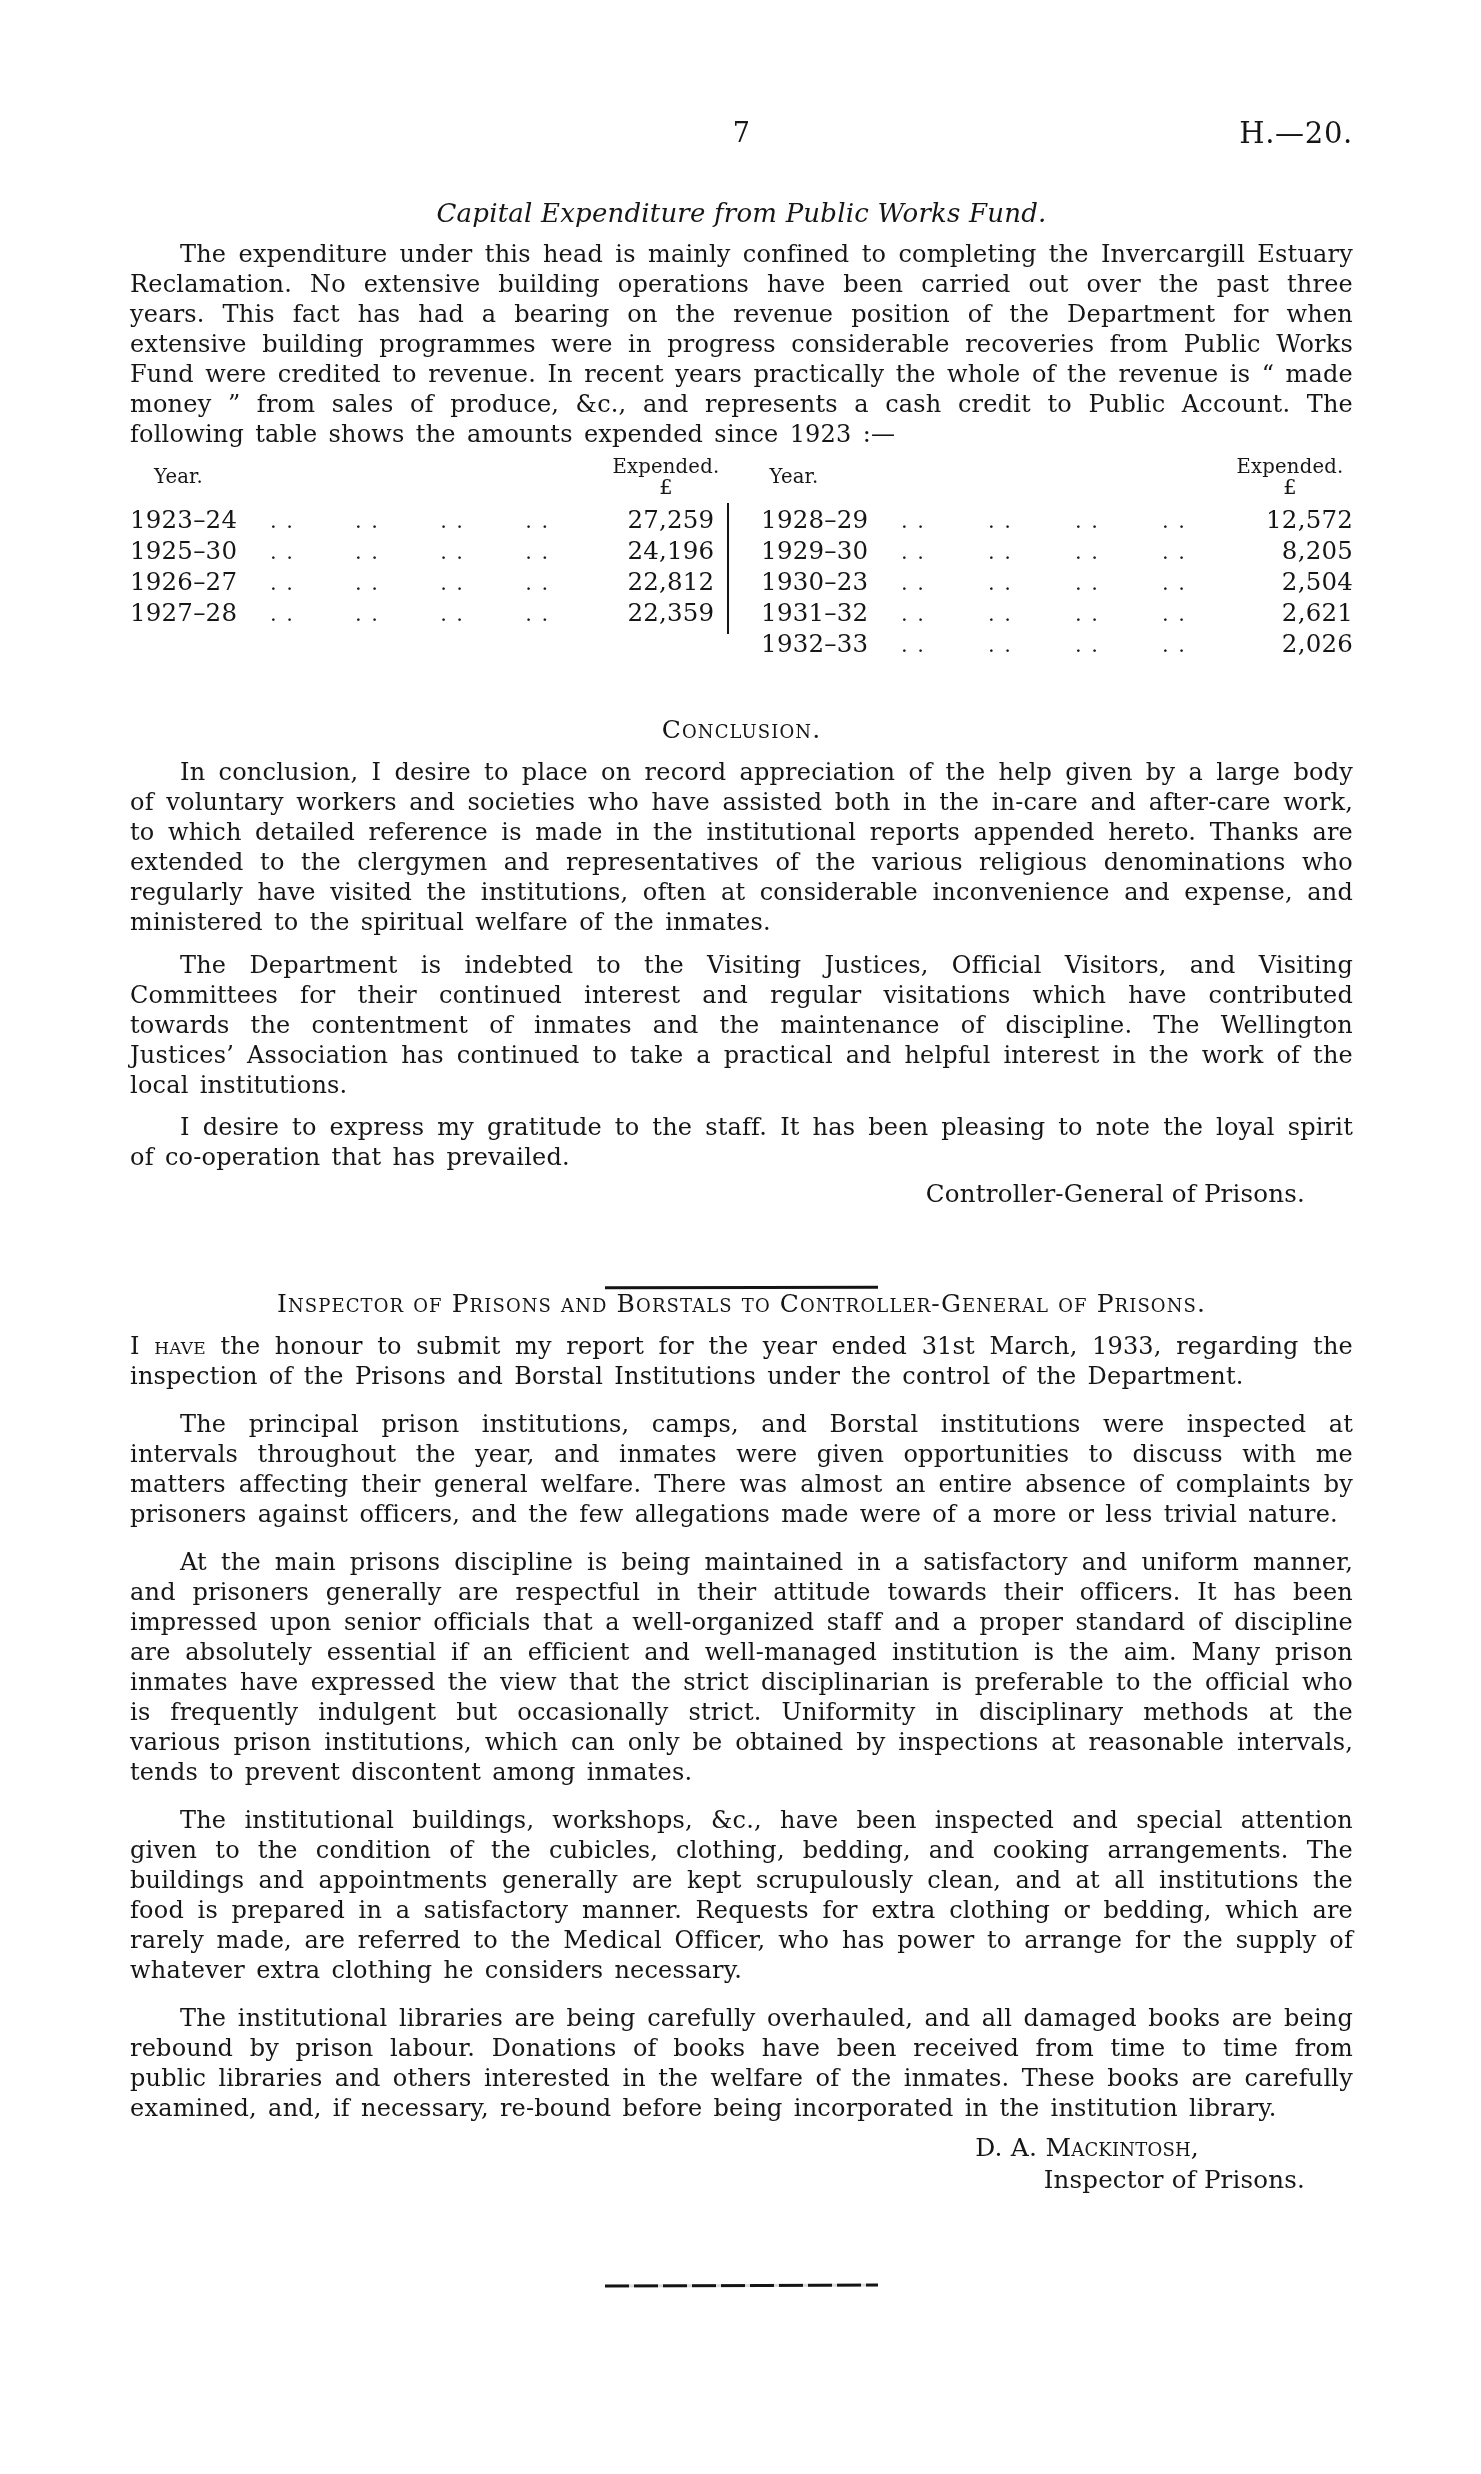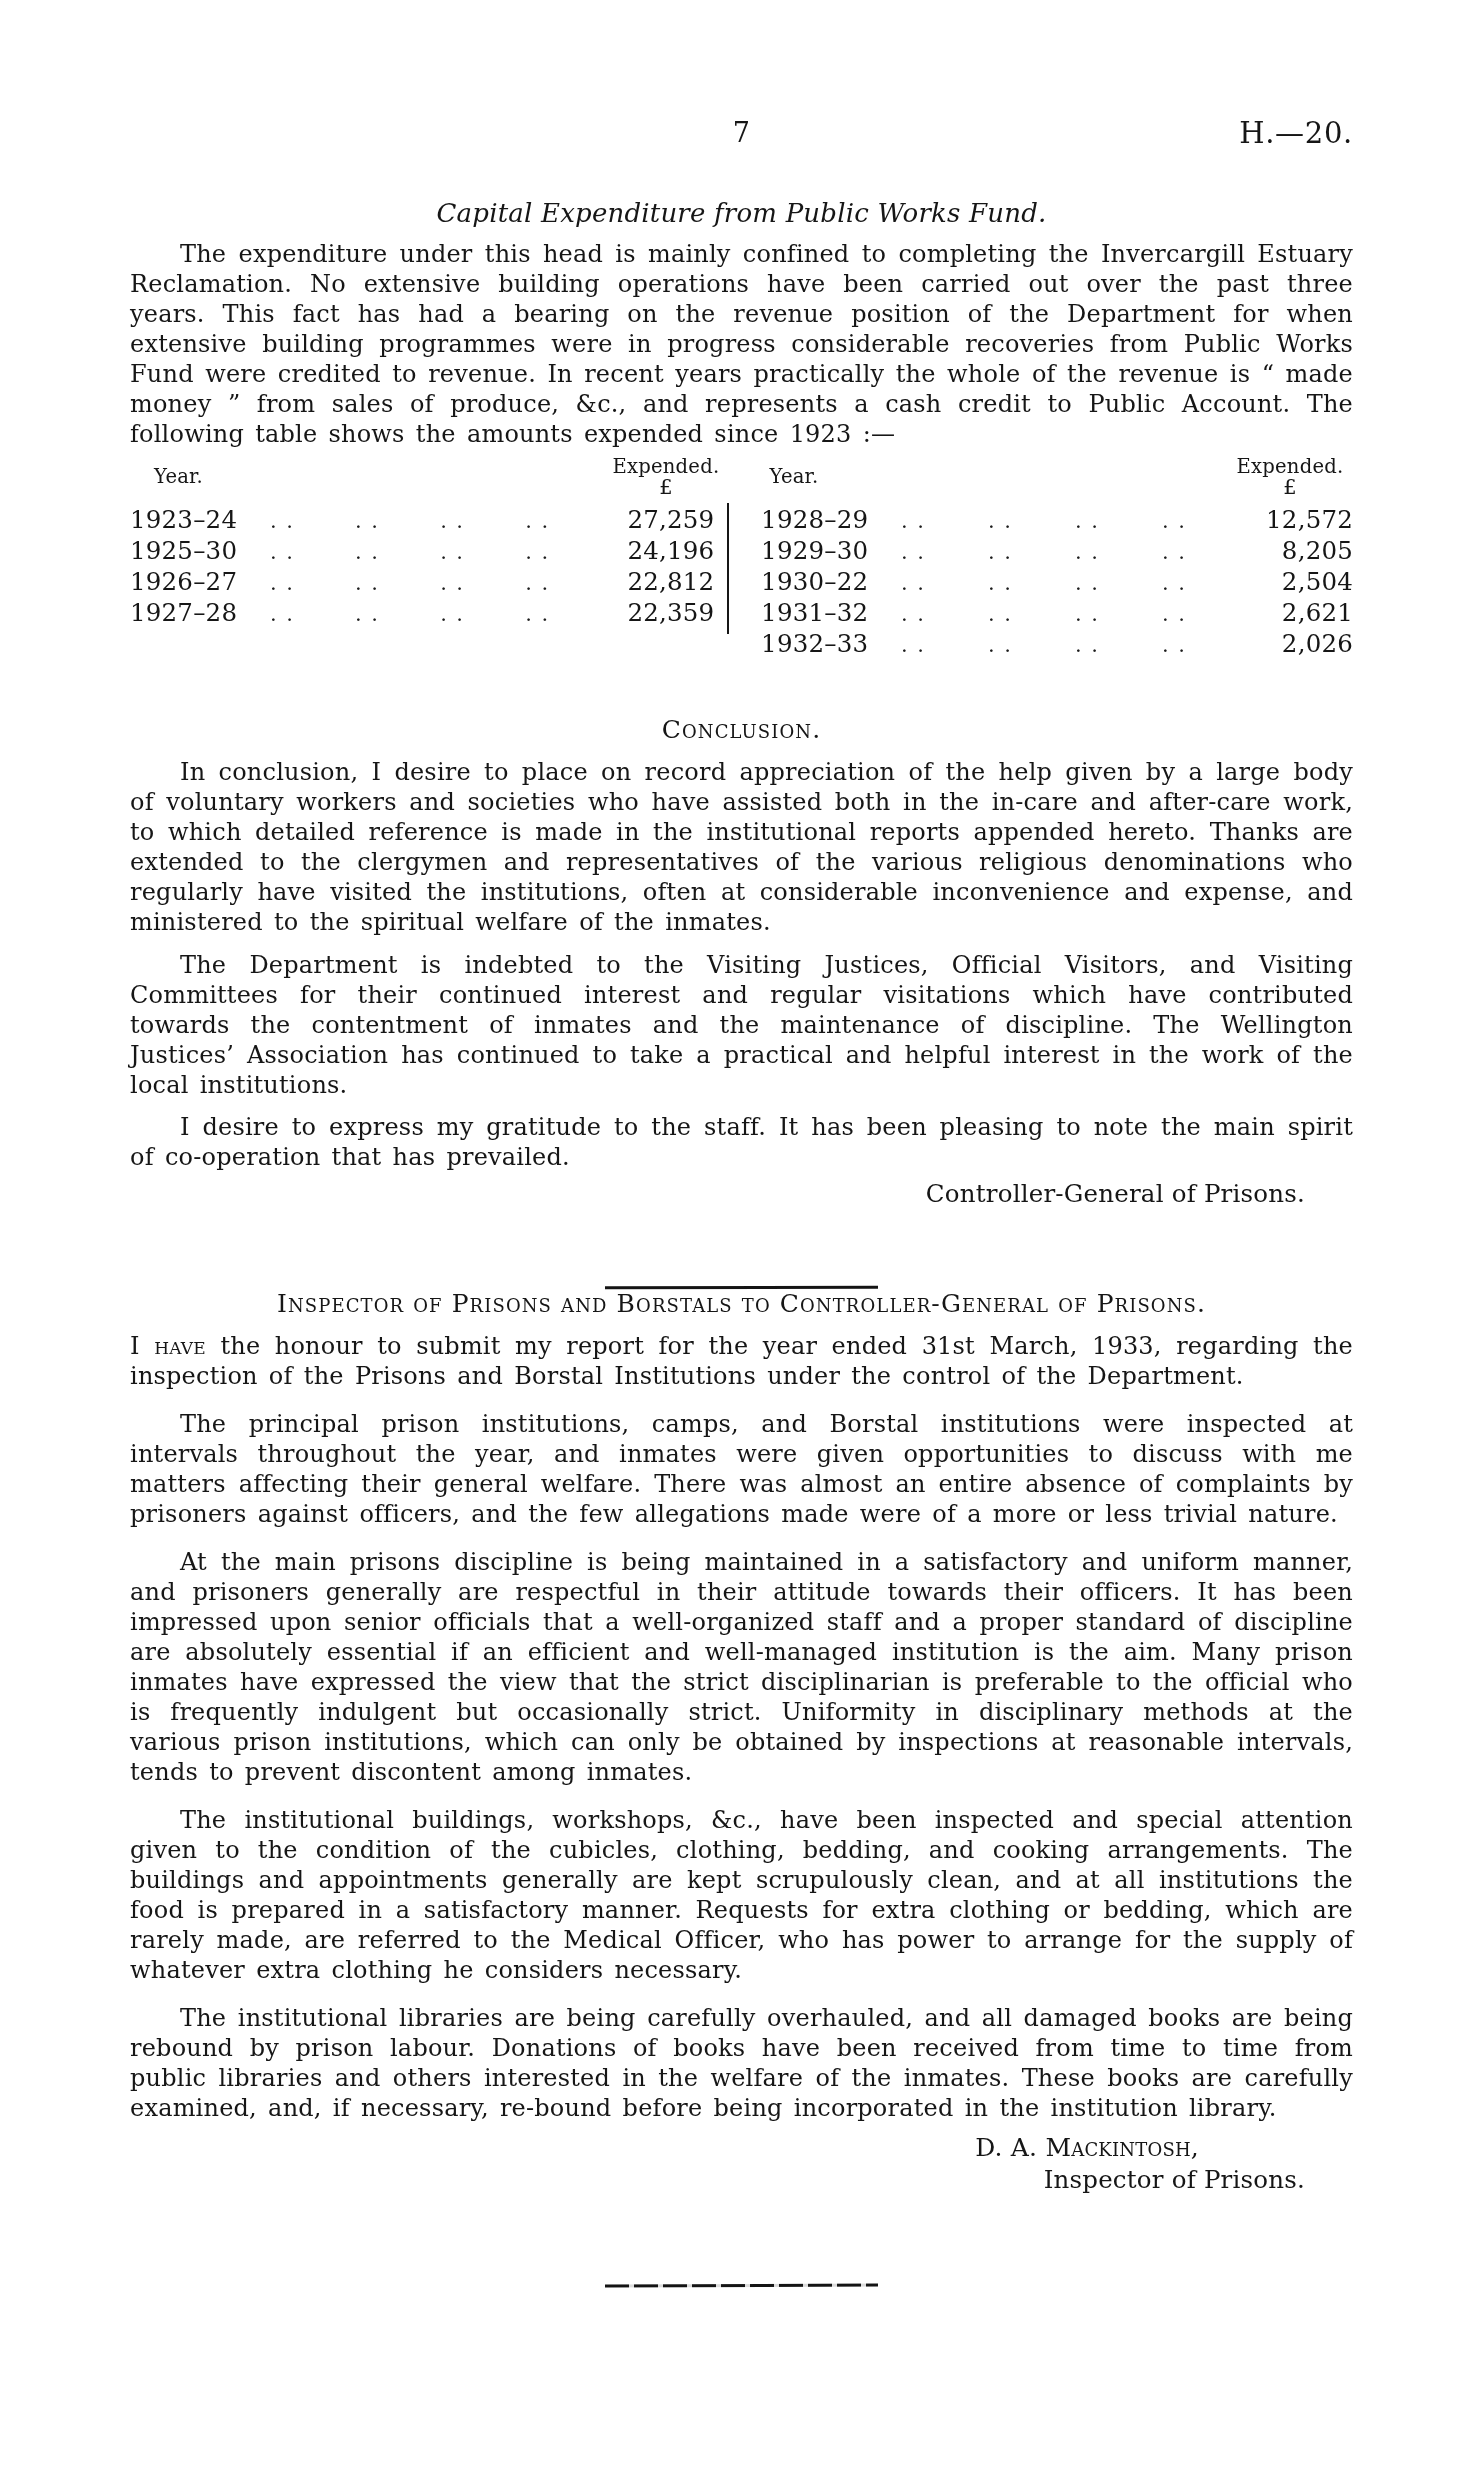--- a/index.html
+++ b/index.html
@@ -205,21 +205,21 @@
                 <span class="tyear">1929–30</span>
                 <span class="tdots">
                   <span></span>
                   <span></span>
                   <span></span>
                   <span></span>
                 </span>
                 <span class="tval">8,205</span>
               </div>
             <div class="trow">
-                <span class="tyear">1930–22</span>
+                <span class="tyear">1930–23</span>
                 <span class="tdots">
                   <span></span>
                   <span></span>
                   <span></span>
                   <span></span>
                 </span>
                 <span class="tval">2,504</span>
               </div>
             <div class="trow">
                 <span class="tyear">1931–32</span>
@@ -244,21 +244,21 @@
           </div>
         </div>
 
       </div>
     </div>
 
     <div class="sec-heading conclusion">Conclusion.</div>
 
     <p class="body gap-s">In conclusion, I desire to place on record appreciation of the help given by a large body of voluntary workers and societies who have assisted both in the in-care and after-care work, to which detailed reference is made in the institutional reports appended hereto. Thanks are extended to the clergymen and representatives of the various religious denominations who regularly have visited the institutions, often at considerable inconvenience and expense, and ministered to the spiritual welfare of the inmates.</p>
     <p class="body gap-s">The Department is indebted to the Visiting Justices, Official Visitors, and Visiting Committees for their continued interest and regular visitations which have contributed towards the contentment of inmates and the maintenance of discipline. The Wellington Justices’ Association has continued to take a practical and helpful interest in the work of the local institutions.</p>
-    <p class="body gap-s">I desire to express my gratitude to the staff. It has been pleasing to note the main spirit of co-operation that has prevailed.</p>
+    <p class="body gap-s">I desire to express my gratitude to the staff. It has been pleasing to note the loyal spirit of co-operation that has prevailed.</p>
 
     <div class="sig dallard">
       <div class="sig-title">Controller-General of Prisons.</div>
     </div>
 
     <div class="rule r1"></div>
 
     <div class="sec-heading inspector">Inspector of Prisons and Borstals to Controller-General of Prisons.</div>
 
     <p class="body noindent gap-s"><span>I</span> <span class="sc">have</span> <span>the honour to submit my report for the year ended 31st March, 1933, regarding the inspection of the Prisons and Borstal Institutions under the control of the Department.</span></p>

